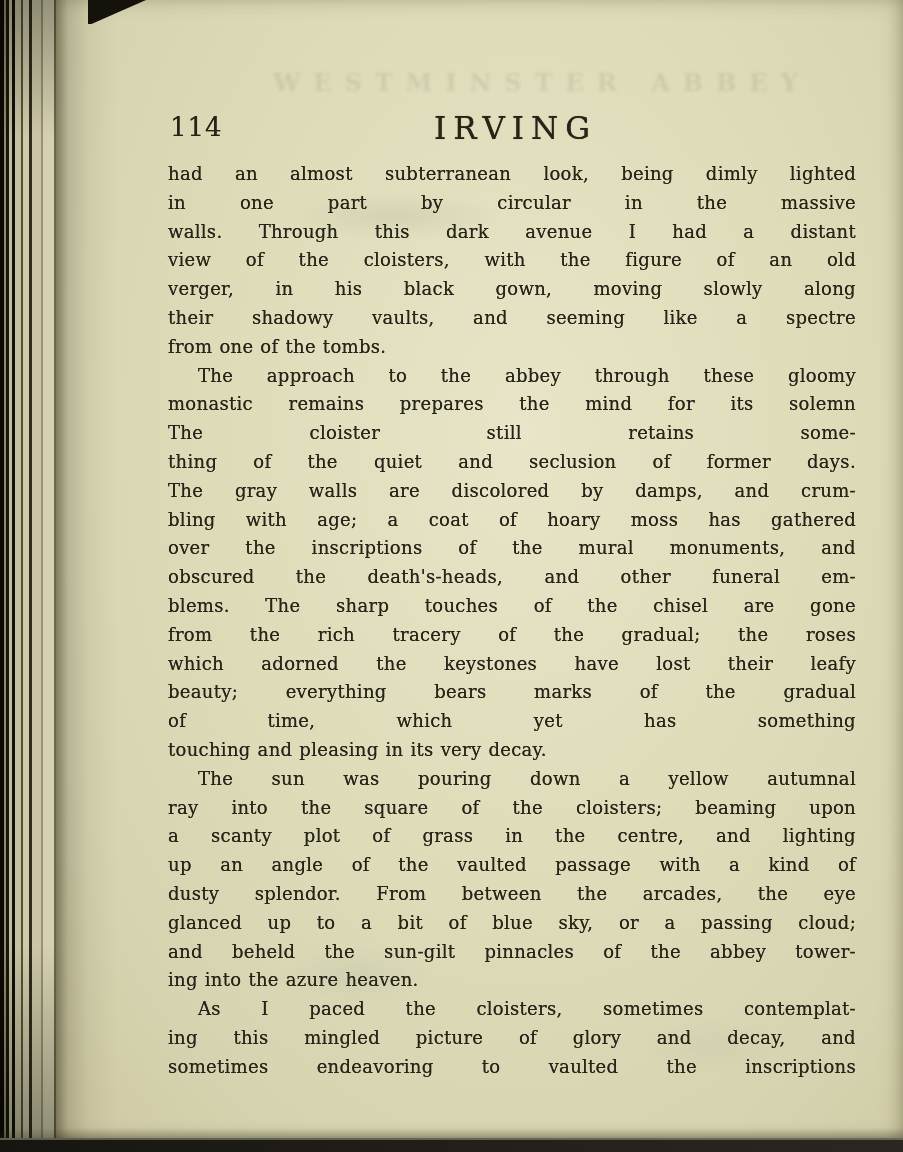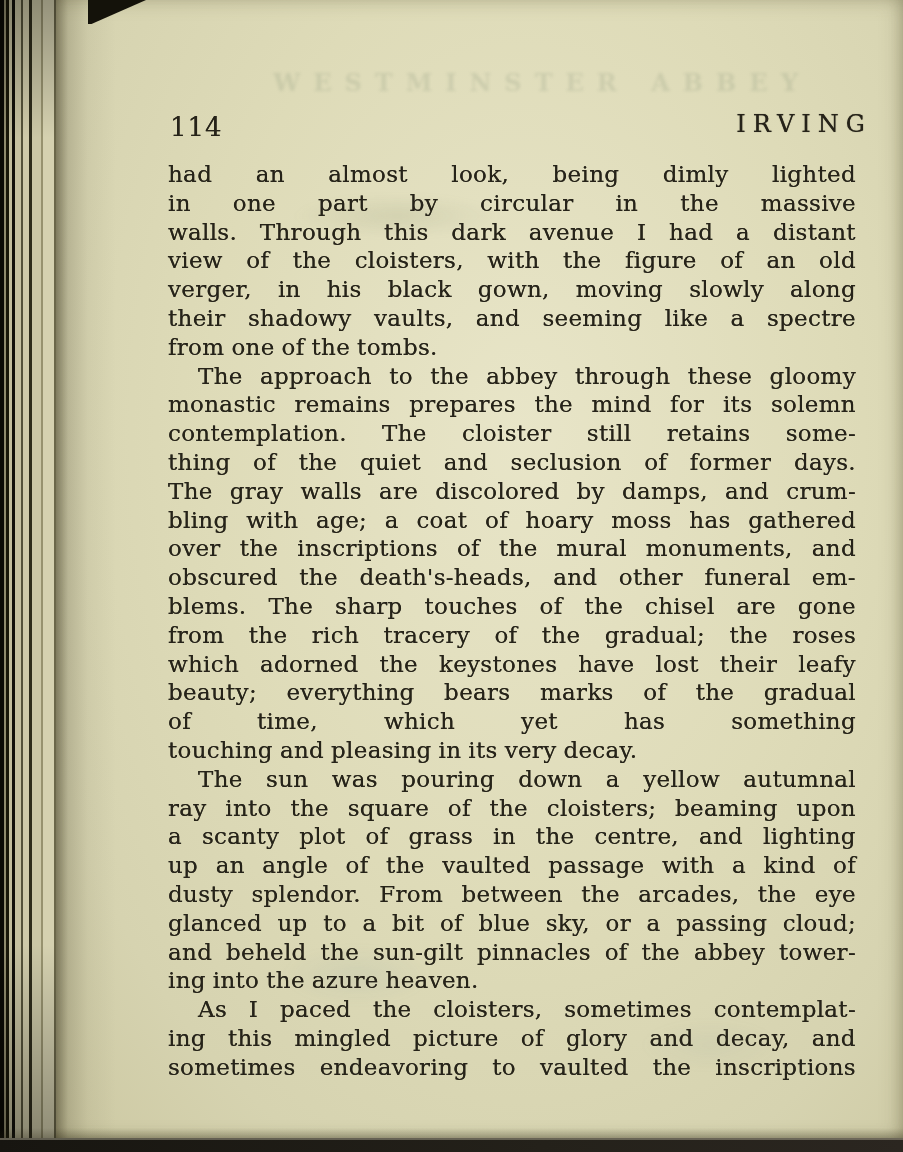--- a/index.html
+++ b/index.html
@@ -92,30 +92,30 @@
     color:var(--ink);
   }
   .header{
     position:absolute;left:0;top:-48px;width:688px;height:36px;
   }
   .page-number{
     position:absolute;left:2px;top:0;font-size:26px;letter-spacing:1px;
     color:var(--ink);text-shadow:0 0 .6px rgba(38,35,25,.85);
   }
   .running-head{
-    position:absolute;left:16px;top:-2px;width:100%;text-align:right;
-    font-size:24px;letter-spacing:7px;text-indent:7px;
+    position:absolute;left:0;top:-2px;width:100%;text-align:center;
+    font-size:31px;letter-spacing:7px;text-indent:7px;
     color:var(--ink);text-shadow:0 0 .7px rgba(38,35,25,.85);
   }
   .text-block{width:688px;}
   .para{margin:0;}
   .line{
     display:flex;justify-content:space-between;align-items:baseline;
     height:28.8px;line-height:28.8px;
-    font-size:23px;letter-spacing:.3px;
+    font-size:18px;letter-spacing:.3px;
     text-shadow:0 0 .6px rgba(38,35,25,.8);
     white-space:pre;
   }
   .line.last{justify-content:flex-start;column-gap:7px;}
   .line.first{padding-left:30px;}
   .line span{display:inline-block;}
 </style>
 </head>
 <body>
 
@@ -130,32 +130,32 @@
   <div class="stain stain-3"></div>
 
   <div class="content">
     <div class="header">
       <div class="ghost-head">WESTMINSTER ABBEY</div>
       <div class="page-number">114</div>
       <div class="running-head">IRVING</div>
     </div>
     <div class="text-block">
         <div class="para">
-          <div class="line"><span>had</span><span>an</span><span>almost</span><span>look,</span><span>being</span><span>dimly</span><span>lighted</span></div>
+          <div class="line"><span>had</span><span>an</span><span>almost</span><span>subterranean</span><span>look,</span><span>being</span><span>dimly</span><span>lighted</span></div>
           <div class="line"><span>in</span><span>one</span><span>part</span><span>by</span><span>circular</span><span>in</span><span>the</span><span>massive</span></div>
           <div class="line"><span>walls.</span><span>Through</span><span>this</span><span>dark</span><span>avenue</span><span>I</span><span>had</span><span>a</span><span>distant</span></div>
           <div class="line"><span>view</span><span>of</span><span>the</span><span>cloisters,</span><span>with</span><span>the</span><span>figure</span><span>of</span><span>an</span><span>old</span></div>
           <div class="line"><span>verger,</span><span>in</span><span>his</span><span>black</span><span>gown,</span><span>moving</span><span>slowly</span><span>along</span></div>
           <div class="line"><span>their</span><span>shadowy</span><span>vaults,</span><span>and</span><span>seeming</span><span>like</span><span>a</span><span>spectre</span></div>
           <div class="line last"><span>from</span><span>one</span><span>of</span><span>the</span><span>tombs.</span></div>
         </div>
         <div class="para">
           <div class="line first"><span>The</span><span>approach</span><span>to</span><span>the</span><span>abbey</span><span>through</span><span>these</span><span>gloomy</span></div>
           <div class="line"><span>monastic</span><span>remains</span><span>prepares</span><span>the</span><span>mind</span><span>for</span><span>its</span><span>solemn</span></div>
-          <div class="line"><span>contemplation.</span><span>The</span><span>cloister</span><span>still</span><span>retains</span><span>some-</span></div>
+          <div class="line"><span>The</span><span>cloister</span><span>still</span><span>retains</span><span>some-</span></div>
           <div class="line"><span>thing</span><span>of</span><span>the</span><span>quiet</span><span>and</span><span>seclusion</span><span>of</span><span>former</span><span>days.</span></div>
           <div class="line"><span>The</span><span>gray</span><span>walls</span><span>are</span><span>discolored</span><span>by</span><span>damps,</span><span>and</span><span>crum-</span></div>
           <div class="line"><span>bling</span><span>with</span><span>age;</span><span>a</span><span>coat</span><span>of</span><span>hoary</span><span>moss</span><span>has</span><span>gathered</span></div>
           <div class="line"><span>over</span><span>the</span><span>inscriptions</span><span>of</span><span>the</span><span>mural</span><span>monuments,</span><span>and</span></div>
           <div class="line"><span>obscured</span><span>the</span><span>death's-heads,</span><span>and</span><span>other</span><span>funeral</span><span>em-</span></div>
           <div class="line"><span>blems.</span><span>The</span><span>sharp</span><span>touches</span><span>of</span><span>the</span><span>chisel</span><span>are</span><span>gone</span></div>
           <div class="line"><span>from</span><span>the</span><span>rich</span><span>tracery</span><span>of</span><span>the</span><span>gradual;</span><span>the</span><span>roses</span></div>
           <div class="line"><span>which</span><span>adorned</span><span>the</span><span>keystones</span><span>have</span><span>lost</span><span>their</span><span>leafy</span></div>
           <div class="line"><span>beauty;</span><span>everything</span><span>bears</span><span>marks</span><span>of</span><span>the</span><span>gradual</span></div>
           <div class="line"><span>of</span><span>time,</span><span>which</span><span>yet</span><span>has</span><span>something</span></div>

